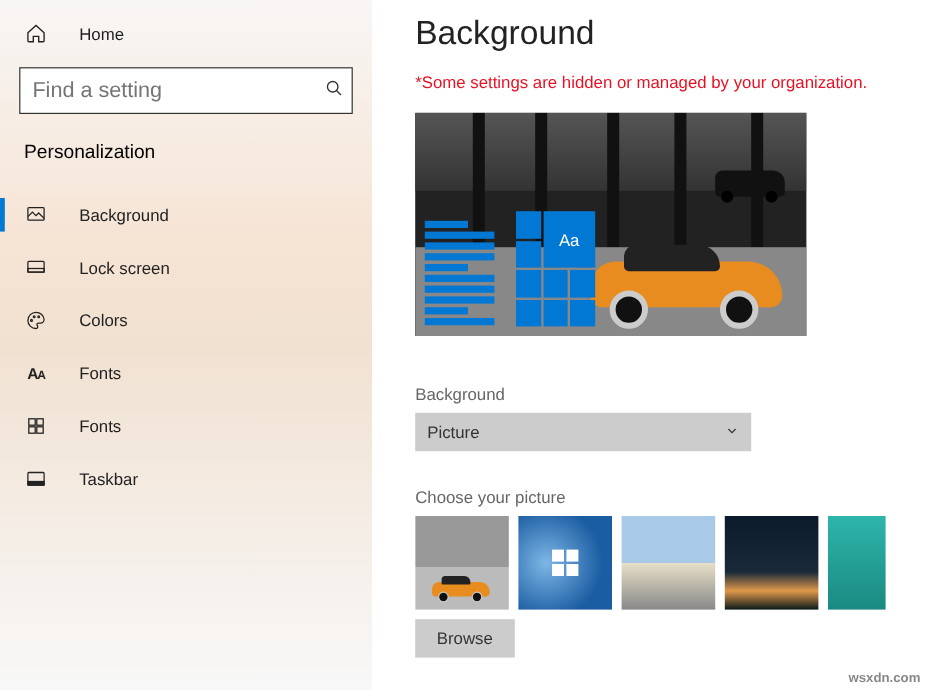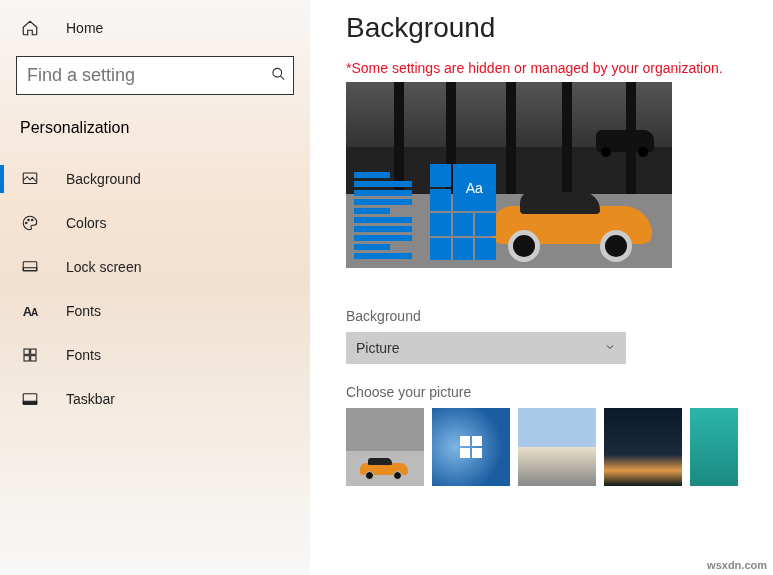--- a/index.html
+++ b/index.html
@@ -12,42 +12,42 @@
     .search-wrap { margin: 10px 16px; position: relative; }
     .search-input { width: 100%; border: 1px solid #333; padding: 8px 30px 8px 10px; font-size: 18px; background: #fff; outline: none; }
     .search-icon { position: absolute; right: 8px; top: 50%; transform: translateY(-50%); }
     .section-title { font-size: 16px; font-weight: 400; padding: 14px 20px 10px; }
     .nav-item { display: flex; align-items: center; padding: 12px 20px; cursor: pointer; position: relative; }
     .nav-item.active::before { content: ""; position: absolute; left: 0; top: 8px; bottom: 8px; width: 4px; background: #0078d4; }
     .nav-item.active .label { font-weight: 400; }
     .nav-spacer { height: 10px; }
     .content { flex: 1; padding: 12px 20px 0 36px; overflow-y: auto; height:100%;}
     .page-title { font-size: 28px; font-weight: 400; color: #222; margin-bottom: 14px; }
-    .warn { color: #e81123; font-size: 14px; margin-bottom: 4px; line-height: 1.45; }
+    .warn { color: #e81123; font-size: 14px; margin-bottom: 16px; line-height: 1.45; }
     .preview { width: 326px; height: 186px; background: #222; position: relative; overflow: hidden; margin-bottom: 40px; }
     .sky { position: absolute; top:0;left:0;right:0;height:35%; background: linear-gradient(#555,#333);}
     .pillar{position:absolute;top:0;width:10px;height:60%;background:#111;} 
     .ground{position:absolute;bottom:0;left:0;right:0;height:40%;background:#888;}
     .car{position:absolute;bottom:6px;right:20px;width:160px;height:80px;}
     .car-body{position:absolute;bottom:18px;left:0;width:160px;height:38px;background:#e88c1f;border-radius:22px 30px 10px 10px;}
     .car-body::after{content:"";position:absolute;top:-14px;left:28px;width:80px;height:22px;background:#222;border-radius:10px 18px 4px 4px;}
     .wheel{position:absolute;bottom:0;width:32px;height:32px;background:#111;border-radius:50%;border:5px solid #ccc;}
     .w1{left:16px;} .w2{right:20px;}
     .car2{position:absolute;top:48px;right:18px;width:58px;height:22px;background:#111;border-radius:6px 10px 4px 4px;}
     .car2::before,.car2::after{content:"";position:absolute;bottom:-5px;width:10px;height:10px;background:#000;border-radius:50%;}
     .car2::before{left:5px;}.car2::after{right:6px;}
     .start-overlay{position:absolute;bottom:8px;left:8px;width:142px;height:96px;}
     .start-left{position:absolute;left:0;top:0;bottom:0;width:72px;display:flex;flex-direction:column;gap:3px;padding-top:8px;}
     .sr{height:6px;width:58px;background:#0078d4;}
     .sr.short{width:36px;}
     .start-tiles{position:absolute;left:76px;top:0;bottom:0;right:0;display:grid;grid-template-columns:repeat(3,1fr);grid-template-rows:repeat(4,1fr);gap:2px;}
     .tile{background:#0078d4;}
     .tile.big{grid-column:span 2;grid-row:span 2;display:flex;align-items:center;justify-content:center;color:#fff;font-size:14px;}
     .field-label{font-size:14px;color:#666;margin-bottom:8px;}
-    .select{width:280px;display:flex;align-items:center;justify-content:space-between;padding:8px 10px;background:#ccc;font-size:14px;color:#333;margin-bottom:20px;}
+    .select{width:280px;display:flex;align-items:center;justify-content:space-between;padding:8px 10px;background:#ccc;font-size:14px;color:#333;margin-bottom:30px;}
     .chev{display:inline-block;}
     .thumbs{display:flex;gap:8px;margin-bottom:8px;}
     .thumb{width:78px;height:78px;flex-shrink:0;position:relative;overflow:hidden;}
     .thumb.t1{background:linear-gradient(#999 0%,#999 55%,#bbb 55%,#bbb 100%);}
     .mini-car{position:absolute;bottom:6px;left:14px;width:48px;height:22px;}
     .mini-car .mc-body{position:absolute;bottom:5px;left:0;width:48px;height:12px;background:#e88c1f;border-radius:6px 8px 3px 3px;}
     .mini-car .mc-body::after{content:"";position:absolute;top:-5px;left:8px;width:24px;height:7px;background:#222;border-radius:3px 5px 1px 1px;}
     .mini-car .mw{position:absolute;bottom:0;width:9px;height:9px;background:#111;border-radius:50%;border:1px solid #ccc;}
     .mini-car .mw1{left:5px;}.mini-car .mw2{right:6px;}
     .thumb.t2{background:radial-gradient(circle at 30% 50%,#7eb6e6,#1b5da2 70%);}
@@ -92,37 +92,37 @@
             <rect x="3" y="4" width="18" height="14" rx="1"></rect>
             <path d="M3 14l5-5 4 4 3-3 6 6"></path>
           </svg>
       </span>
       <span class="label">Background</span>
     </div>
 
     <div class="nav-item">
       <span class="icon">
         <svg width="18" height="18" viewBox="0 0 24 24" fill="none" stroke="#222" stroke-width="1.4">
+            <rect x="3" y="5" width="18" height="12" rx="1"></rect>
+            <rect x="3" y="13" width="18" height="4"></rect>
+          </svg>
+      </span>
+      <span class="label">Lock screen</span>
+    </div>
+
+    <div class="nav-item">
+      <span class="icon">
+        <svg width="18" height="18" viewBox="0 0 24 24" fill="none" stroke="#222" stroke-width="1.4">
             <path d="M12 3a9 9 0 1 0 0 18c1.5 0 2-1 2-2s-1-1.5-1-2.5 1-1.5 2-1.5h2a4 4 0 0 0 4-4A9 9 0 0 0 12 3z"></path>
             <circle cx="7" cy="12" r="1"></circle>
             <circle cx="10" cy="8" r="1"></circle>
             <circle cx="15" cy="8" r="1"></circle>
           </svg>
       </span>
       <span class="label">Colors</span>
-    </div>
-
-    <div class="nav-item">
-      <span class="icon">
-        <svg width="18" height="18" viewBox="0 0 24 24" fill="none" stroke="#222" stroke-width="1.4">
-            <rect x="3" y="5" width="18" height="12" rx="1"></rect>
-            <rect x="3" y="13" width="18" height="4"></rect>
-          </svg>
-      </span>
-      <span class="label">Lock screen</span>
     </div>
 
 
     <div class="nav-item">
       <span class="icon">
         <span style="font-size:13px;font-weight:600;color:#222;letter-spacing:-1px">A<span style="font-size:10px">A</span></span>
       </span>
       <span class="label">Fonts</span>
     </div>
 
@@ -220,16 +220,17 @@
               <rect x="40" y="28" width="10" height="10" fill="#fff"></rect>
               <rect x="28" y="40" width="10" height="10" fill="#fff"></rect>
               <rect x="40" y="40" width="10" height="10" fill="#fff"></rect>
             </svg>
       </div>
       <div class="thumb t3"></div>
       <div class="thumb t4"></div>
       <div class="thumb t5"></div>
     </div>
     </div>
+    <div class="browse">Browse</div>
   </div>
 </div>
 
 <div class="watermark">wsxdn.com</div>
 
 </body></html>

